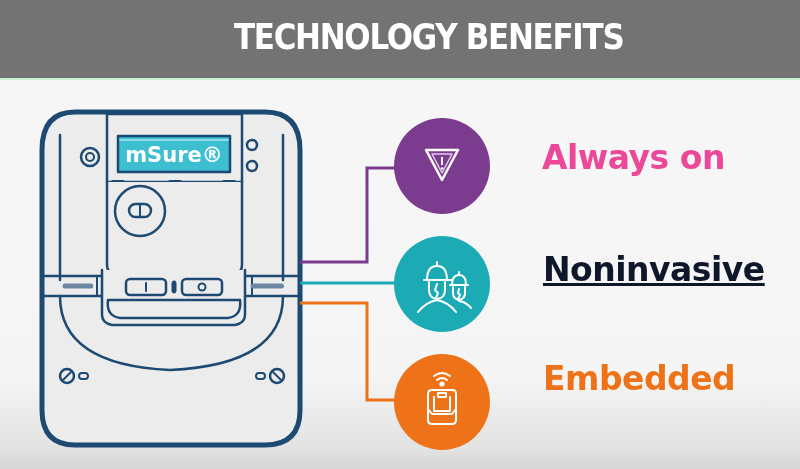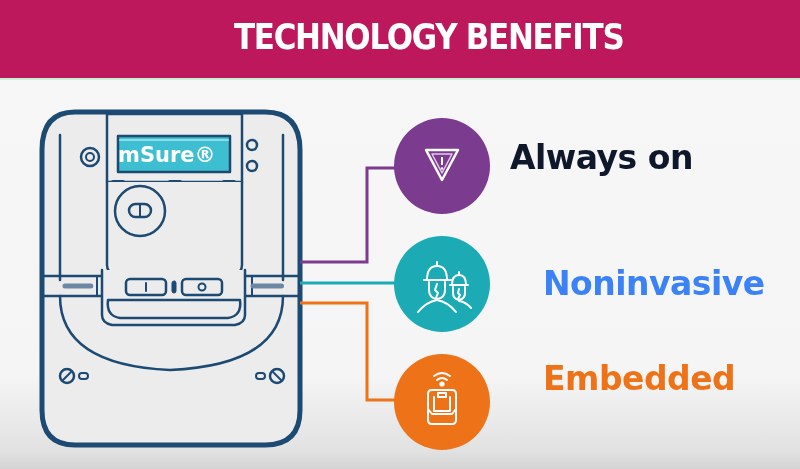--- a/index.html
+++ b/index.html
@@ -1,28 +1,28 @@
 <!DOCTYPE html>
 <html><head>
 <meta charset="utf-8">
 <style>
   html, body { margin:0; padding:0; }
   body { width:800px; height:469px; overflow:hidden; position:relative;
          background: linear-gradient(to bottom, #f7f7f7 0%, #f5f5f5 80%, #e2e2e2 96%, #d4d4d4 100%);
          font-family: "DejaVu Sans", sans-serif; }
-  .banner { position:absolute; left:0; top:0; width:800px; height:78px; background:#be185d;
+  .banner { position:absolute; left:0; top:0; width:800px; height:78px; background:#737373;
             border-bottom:2px solid #c9f0d2; }
   .banner-title { position:absolute; left:234px; top:16px; color:#fff; font-family:"DejaVu Sans", sans-serif;
                   font-weight:bold; font-size:36px; letter-spacing:-1.5px; transform:scaleX(0.86);
                   transform-origin:left center; white-space:nowrap; }
   .meter { position:absolute; left:0; top:0; width:320px; height:469px; }
   .benefit-label { position:absolute; font-family:"DejaVu Sans", sans-serif; font-weight:bold;
                    font-size:33px; letter-spacing:-0.5px; white-space:nowrap; }
   .icon-circle { position:absolute; border-radius:50%; width:96px; height:96px; }
-  .msure-text { position:absolute; left:118px; top:143px; width:124px; text-align:left;
+  .msure-text { position:absolute; left:118px; top:143px; width:112px; text-align:center;
                 color:#fff; font-family:"DejaVu Sans", sans-serif; font-size:21px; font-weight:bold; }
 </style>
 </head>
 <body>
 
 <div class="banner">
   <div class="banner-title">TECHNOLOGY BENEFITS</div>
 </div>
 
 <svg class="meter" viewBox="0 0 320 469" width="320" height="469">
@@ -119,15 +119,15 @@
     <path d="M40 22 Q48 16 56 22"></path>
     <path d="M43 26 Q48 22 53 26"></path>
     <circle cx="48" cy="30" r="1.6" fill="#fff"></circle>
     <path d="M38 36 H58 Q62 36 62 40 V66 Q62 70 58 70 H38 Q34 70 34 66 V40 Q34 36 38 36 Z"></path>
     <rect x="44" y="39" width="8" height="4"></rect>
     <path d="M40 43 V57 H56 V43"></path>
     <path d="M34 55 L38 60 H58 L62 55"></path>
   </svg>
 </div>
 
-<div class="benefit-label" style="left:510px;top:138px;color:#0f172a;">Always on</div>
-<div class="benefit-label" style="left:543px;top:264px;color:#3b82f6;">Noninvasive</div>
+<div class="benefit-label" style="left:542px;top:138px;color:#ec4899;">Always on</div>
+<div class="benefit-label" style="left:543px;top:250px;color:#0f172a;text-decoration:underline;">Noninvasive</div>
 <div class="benefit-label" style="left:543px;top:359px;color:#ee7318;">Embedded</div>
 
 </body></html>

